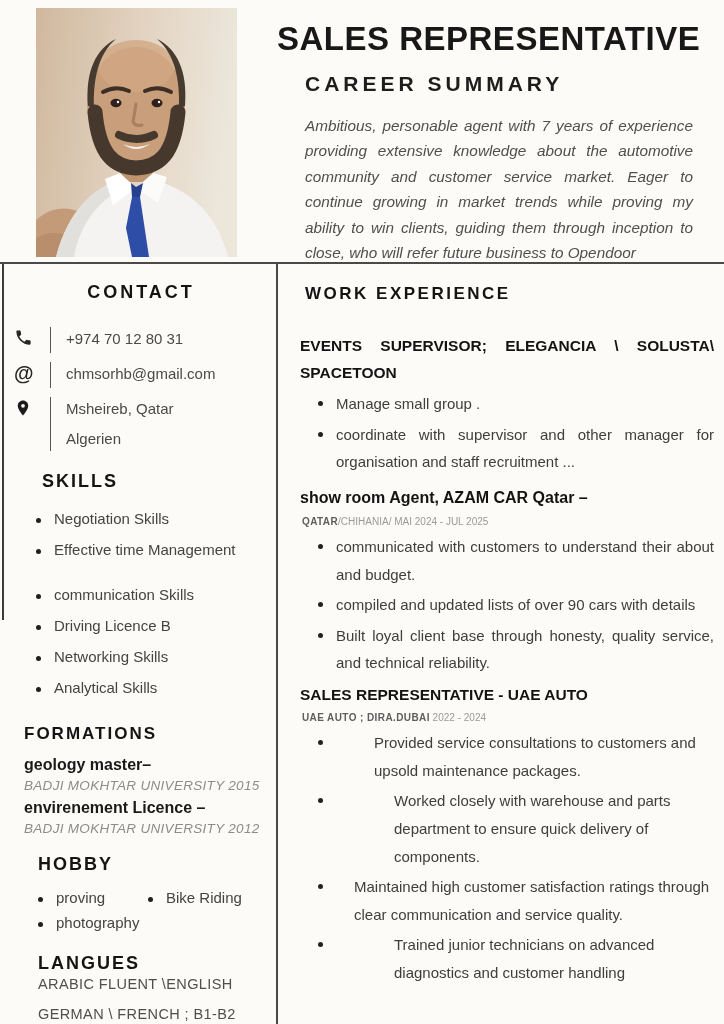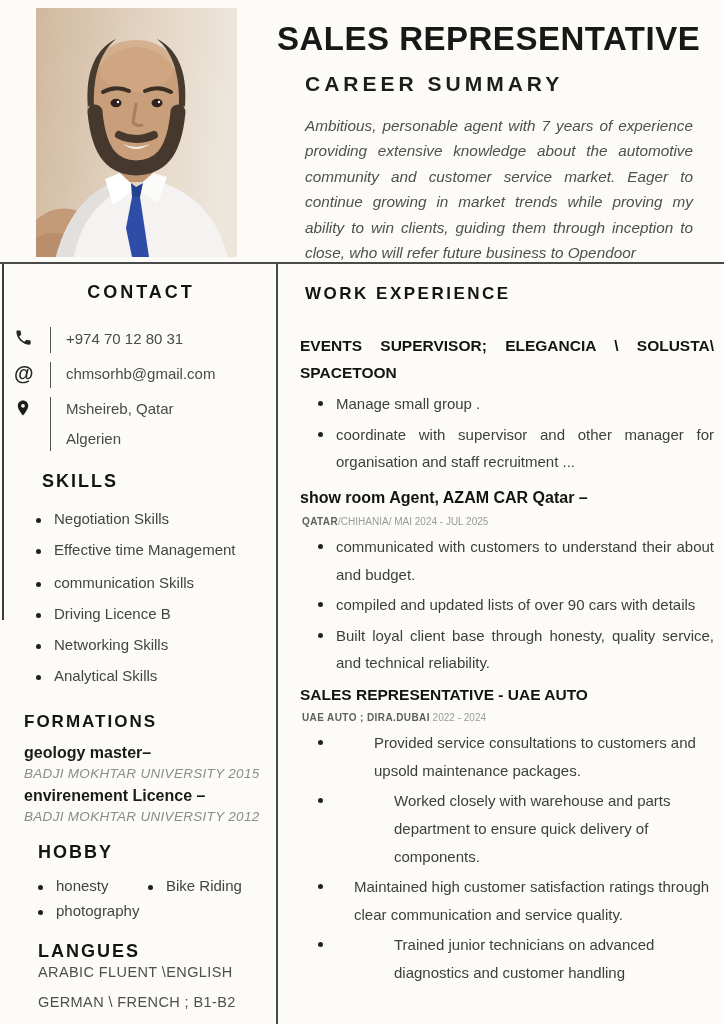--- a/index.html
+++ b/index.html
@@ -154,21 +154,21 @@
         </span>
       </div>
     </div>
 
     <div>
       <h3 class="sec-h skills-h">SKILLS</h3>
       <div class="li">
           <span class="dot"></span>
           <span>Negotiation Skills</span>
         </div>
-      <div class="li" style="margin-bottom:16px">
+      <div class="li" style="margin-bottom:28px">
           <span class="dot"></span>
           <span>Effective time Management</span>
         </div>
       <div class="li">
           <span class="dot"></span>
           <span>communication Skills</span>
         </div>
       <div class="li">
           <span class="dot"></span>
           <span>Driving Licence B</span>
@@ -189,21 +189,21 @@
       <div class="f-school">BADJI MOKHTAR UNIVERSITY 2015</div>
       <div class="f-title">envirenement Licence –</div>
       <div class="f-school">BADJI MOKHTAR UNIVERSITY 2012</div>
     </div>
 
     <div>
       <h3 class="sec-h hobby-h">HOBBY</h3>
       <div class="hobby-grid">
         <div class="li">
             <span class="dot"></span>
-            <span>honesty</span>
+            <span>proving</span>
           </div>
         <div class="li">
             <span class="dot"></span>
             <span>Bike Riding</span>
           </div>
         <div class="li">
             <span class="dot"></span>
             <span>photography</span>
           </div>
       </div>

